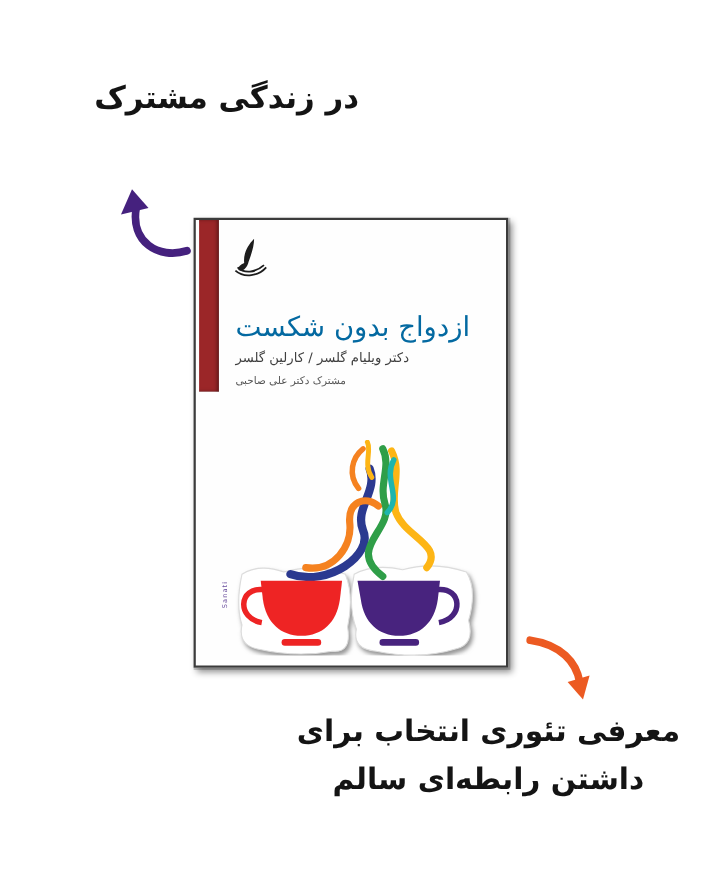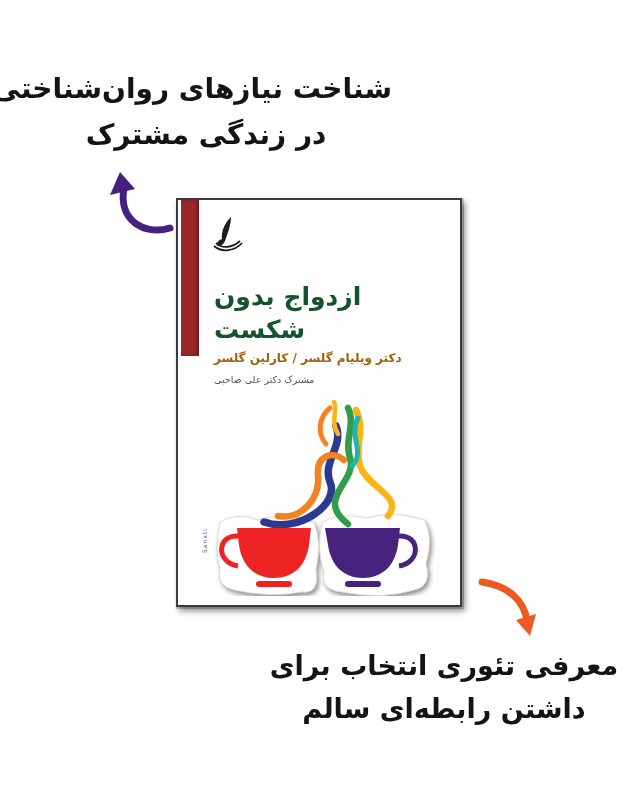--- a/index.html
+++ b/index.html
@@ -35,39 +35,38 @@
     box-shadow:3px 4px 6px rgba(0,0,0,0.45), 1px 1px 0 1px #cfcfcf;
   }
   .spine {
     position:absolute; left:3px; top:0; width:18px; height:156px;
     box-shadow:inset -2px 0 3px rgba(0,0,0,0.35);
   }
   .publisher-logo { position:absolute; left:30px; top:16px; width:36px; height:36px; }
 
   .cover-text { position:absolute; left:36px; top:78px; direction:rtl; text-align:left; }
   .cover-subtitle  { font-size:11px;  line-height:15px; color:#3d3d3d; margin:0; }
-  .cover-title     { font-size:25px;  line-height:33px; color:#14532d; font-weight:bold; margin:2px 0 0; }
-  .cover-authors   { font-size:12px;  line-height:20px; color:#a16207; margin:2px 0 0;font-weight:bold; }
+  .cover-title     { font-size:25px;  line-height:33px; color:#0369a1; font-weight:normal; margin:2px 0 0; }
+  .cover-authors   { font-size:12px;  line-height:20px; color:#404040; margin:2px 0 0; }
   .cover-translator{ font-size:9.5px; line-height:15px; color:#555;    margin:4px 0 0; }
 
   .illustration { position:absolute; left:20px; top:200px; width:240px; height:196px; }
 
   .credit {
     position:absolute; left:23px; top:328px;
     writing-mode:vertical-rl; transform:rotate(180deg);
     font-size:6px; letter-spacing:1px; color:#6b4f9e;
   }
 </style>
 </head>
 <body>
 
 <div class="stage" style="background: rgb(255, 255, 255);">
 
   <div class="caption caption-top" style="color: rgb(20, 20, 20);">
-    <div>شناخت نیازهای روان‌شناختی</div>
     <div>در زندگی مشترک</div>
   </div>
 
   <svg class="arrow arrow-purple" viewBox="0 0 80 70">
     <path d="M 70,60 C 44,68 18,52 24,20" fill="none" stroke-width="7" stroke-linecap="round" stroke="#45217e"></path>
     <polygon points="20,4 10,27 35,21" fill="#45217e"></polygon>
   </svg>
 
   <div class="book">
 

